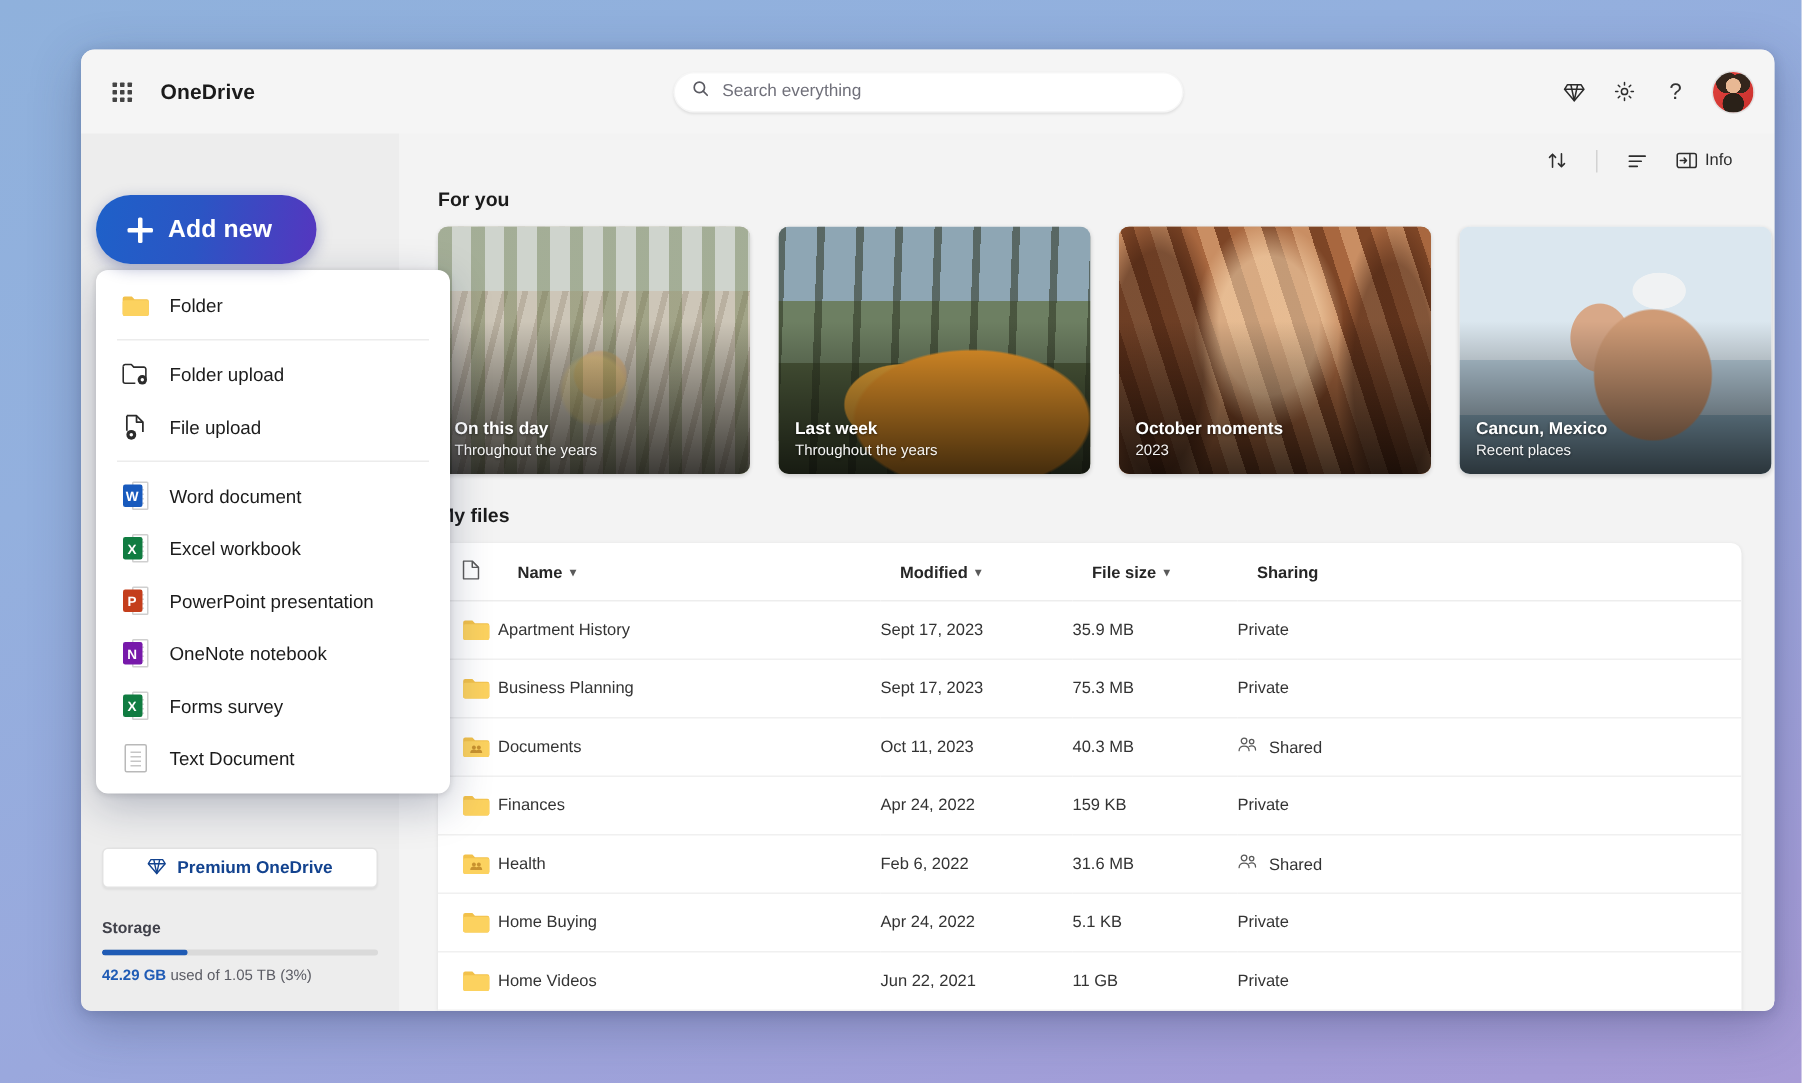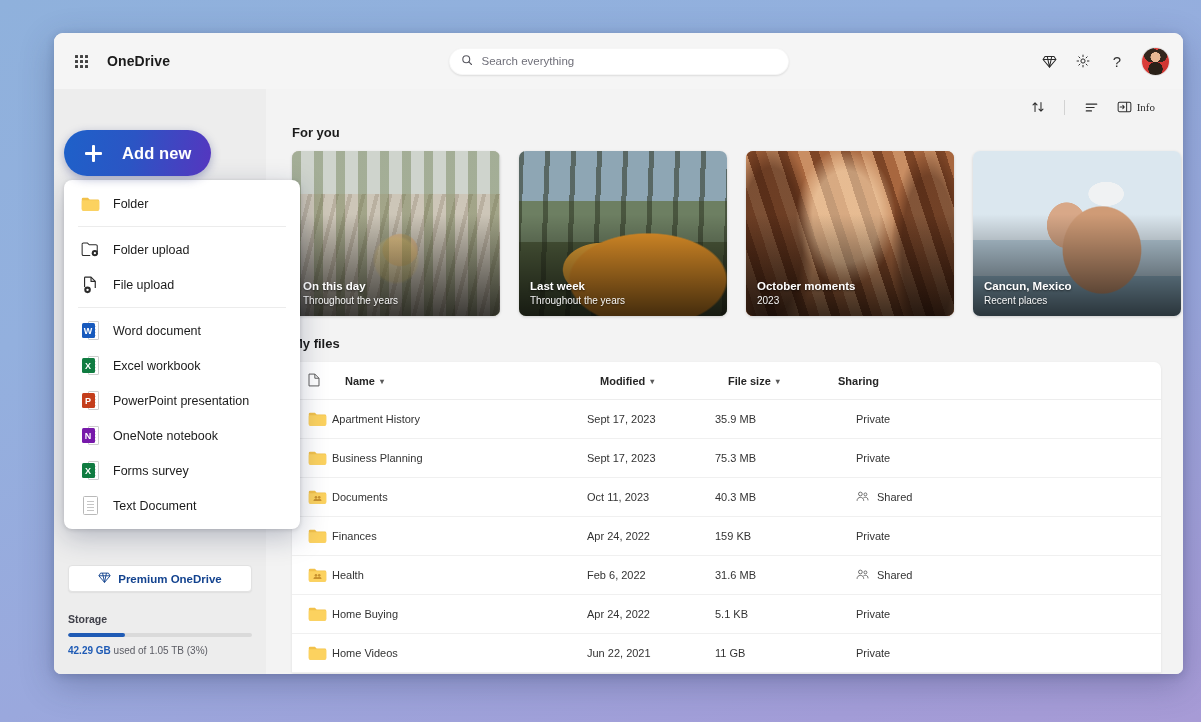--- a/index.html
+++ b/index.html
@@ -182,21 +182,20 @@
     padding-left: 0;
   }
   .cmdbar {
     height: 36px;
     display: flex;
     align-items: center;
     justify-content: flex-end;
     padding-right: 22px;
     gap: 6px;
     flex: 0 0 auto;
-    font-family: Liberation Serif, serif;
   }
   .cmd {
     height: 26px;
     min-width: 26px;
     padding: 0 6px;
     display: flex;
     align-items: center;
     justify-content: center;
     gap: 5px;
     border-radius: 4px;
@@ -320,35 +319,35 @@
   }
   .col-icon  { width: 40px; padding-left: 16px !important; }
   .col-name  { width: 255px; }
   .col-mod   { width: 128px; }
   .col-size  { width: 110px; }
   .col-share { width: auto; }
   .chev { font-size: 8px; color: #5a5a5a; margin-left: 5px; }
   .hdr-label { display:inline-flex; align-items:center; cursor:pointer;padding-left:13px; }
 
   .folder-ic { display:block; }
-  .share-cell { display: inline-flex; align-items: flex-start; gap: 8px; margin-left: 31px; }
+  .share-cell { display: inline-flex; align-items: flex-end; gap: 8px; }
 
   
   .addnew {
     position: absolute;
     left: 10px;
     top: 97px;
     width: 147px;
     height: 46px;
     border-radius: 23px;
     background: linear-gradient(100deg, #1e61c9 0%, #2b55c4 46%, #5536bf 100%);
     color: #fff;
     display: flex;
     align-items: center;
-    gap: 20px;
+    gap: 10px;
     padding-left: 21px;
     font-size: 16.5px;
     font-weight: 700;
     cursor: pointer;
     box-shadow: 0 3px 10px rgba(30,40,120,.34);
     z-index: 40;
     letter-spacing: .1px;
   }
   .plus-glyph {
     width: 17px; height: 17px;

